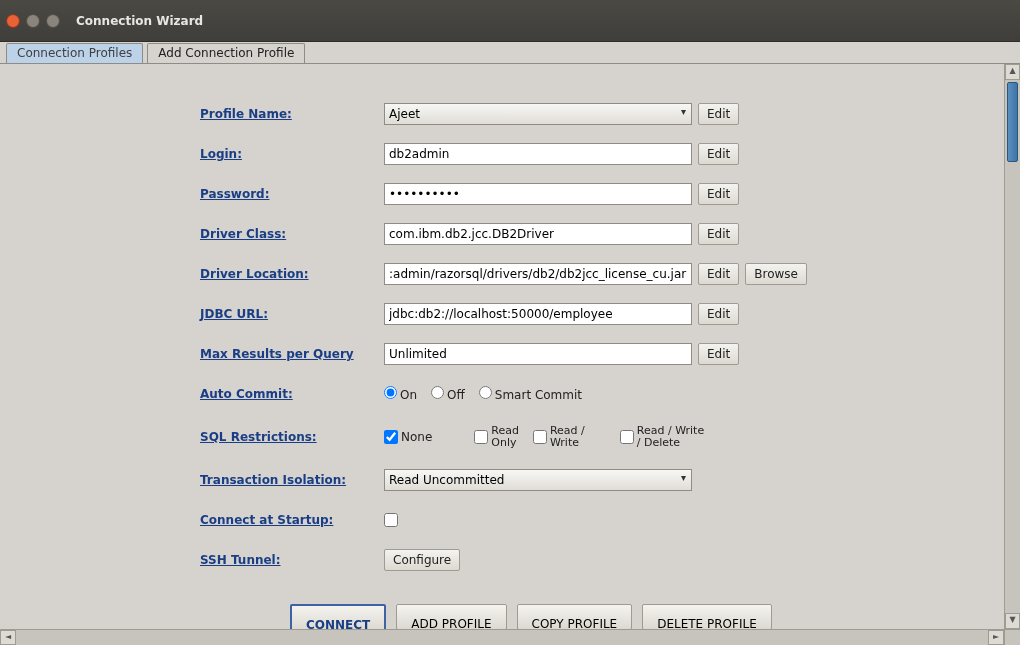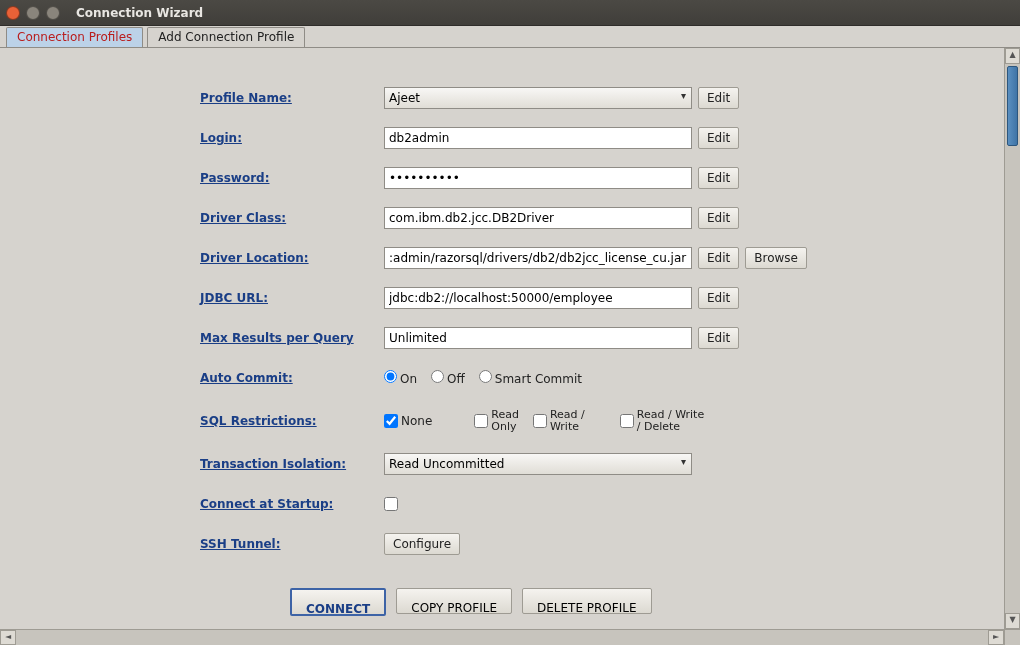--- a/index.html
+++ b/index.html
@@ -1,25 +1,25 @@
 <!DOCTYPE html>
 <html><head>
 <meta charset="utf-8">
 <style>
   * { box-sizing: border-box; }
   html,body { margin:0; padding:0; font-family: "DejaVu Sans","Liberation Sans",Arial,sans-serif; font-size:12px; color:#222; background:#cfcdc8; }
   .window { width:1020px; height:645px; display:flex; flex-direction:column; background:#d6d3ce; }
-  .titlebar { height:26px; background:linear-gradient(#4b4944,#403e3a); display:flex; align-items:center; padding:0 6px; gap:6px; color:#e8e6e2; font-weight:bold; border-bottom:1px solid #2f2d2a;}
+  .titlebar { height:42px; background:linear-gradient(#4b4944,#403e3a); display:flex; align-items:center; padding:0 6px; gap:6px; color:#e8e6e2; font-weight:bold; border-bottom:1px solid #2f2d2a;}
   .tbtn { width:14px; height:14px; border-radius:50%; display:inline-block; border:1px solid rgba(0,0,0,0.4);}
   .tbtn.close{ background:#e96137;}
   .tbtn.min{ background:#8a857c;}
   .tbtn.max{ background:#8a857c;}
   .tabstrip { height:22px; background:#d6d3ce; border-bottom:1px solid #8f8c86; display:flex; align-items:flex-end; padding-left:6px;}
   .tab { height:20px; padding:2px 10px 0 10px; border:1px solid #8f8c86; border-bottom:none; margin-right:4px; font-size:12px; background:#d6d3ce; border-top-left-radius:2px; border-top-right-radius:2px; cursor:pointer;}
-  .tab.active { background:#bcd2e8; color:#b91c1c;}
+  .tab.active { background:#bcd2e8; color:#404040;}
   .client { flex:1 1 auto; position:relative; background:#d6d3ce; overflow:hidden;}
   .outer { position:absolute; inset:0; display:grid; grid-template-rows:1fr 16px; grid-template-columns:1fr 16px;}
   .panel { grid-row:1; grid-column:1; background:#d6d3ce; overflow:hidden; padding-left:200px; padding-right:20px; padding-top:30px;}
   .vscroll { grid-row:1; grid-column:2; background:#c7c4bd; border-left:1px solid #9e9b93; position:relative;}
   .vscroll .arrow { position:absolute; left:0; right:0; height:16px; background:#dedbd4; border:1px solid #9e9b93; font-size:8px; text-align:center; line-height:12px; color:#555;}
   .vscroll .arrow.up{ top:0;} .vscroll .arrow.down{ bottom:0;}
   .vscroll .thumb { position:absolute; left:2px; right:2px; top:18px; height:80px; background:linear-gradient(90deg,#5a8fc0,#3f74a6); border:1px solid #2c567e; border-radius:2px;}
   .hscroll { grid-row:2; grid-column:1; background:#c7c4bd; border-top:1px solid #9e9b93; position:relative;}
   .hscroll .arrow { position:absolute; top:0; bottom:0; width:16px; background:#dedbd4; border:1px solid #9e9b93; font-size:8px; text-align:center; line-height:12px; color:#555;}
   .hscroll .arrow.left{ left:0;} .hscroll .arrow.right{ right:0;}
@@ -184,20 +184,21 @@
 
         <div class="form-row">
           <div class="form-label">SSH Tunnel:</div>
           <div class="form-control-area">
             <button class="btn">Configure</button>
           </div>
         </div>
 
         <div class="button-bar">
           <button class="big-btn primary">CONNECT</button>
+          <button class="big-btn">ADD PROFILE</button>
           <button class="big-btn">COPY PROFILE</button>
           <button class="big-btn">DELETE PROFILE</button>
         </div>
 
       </div>
 
       <div class="vscroll">
         <div class="arrow up">▲</div>
         <div class="thumb"></div>
         <div class="arrow down">▼</div>

